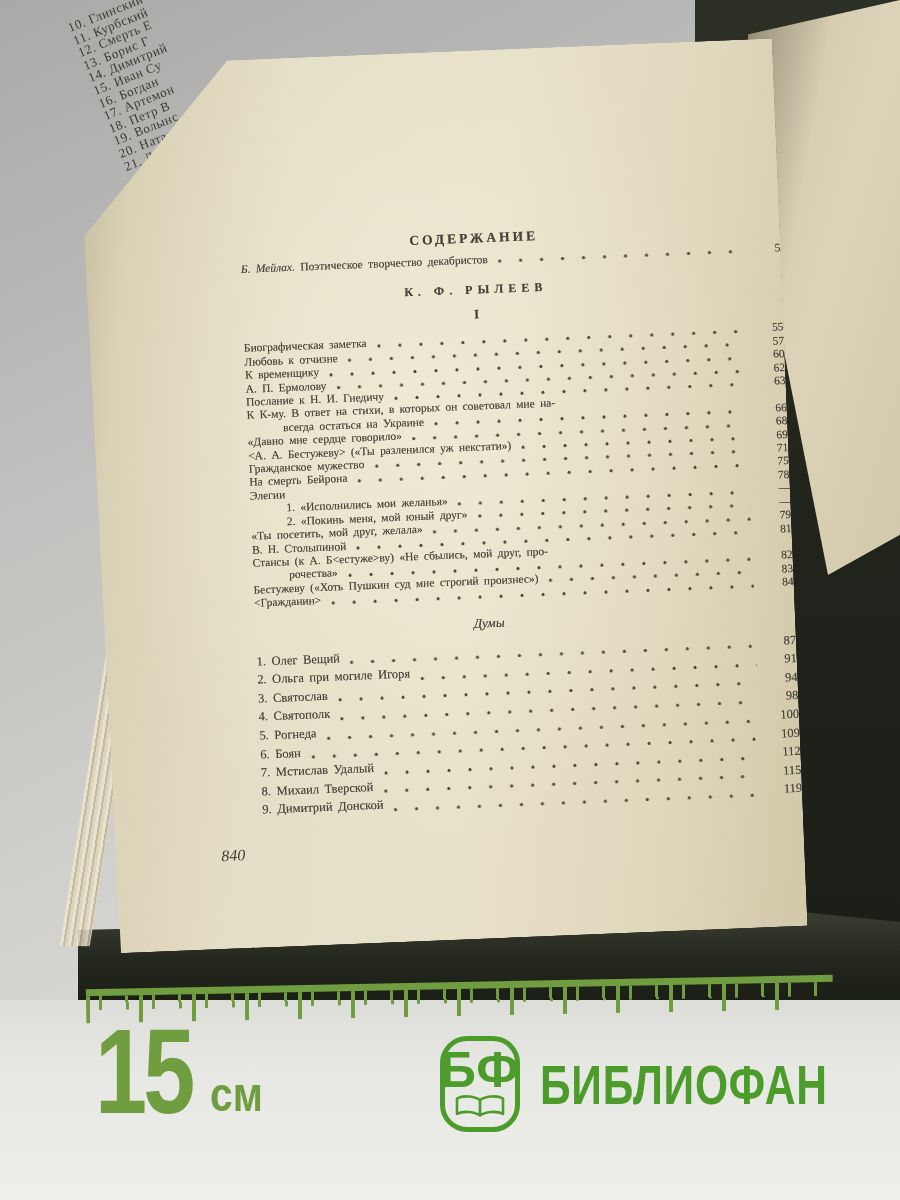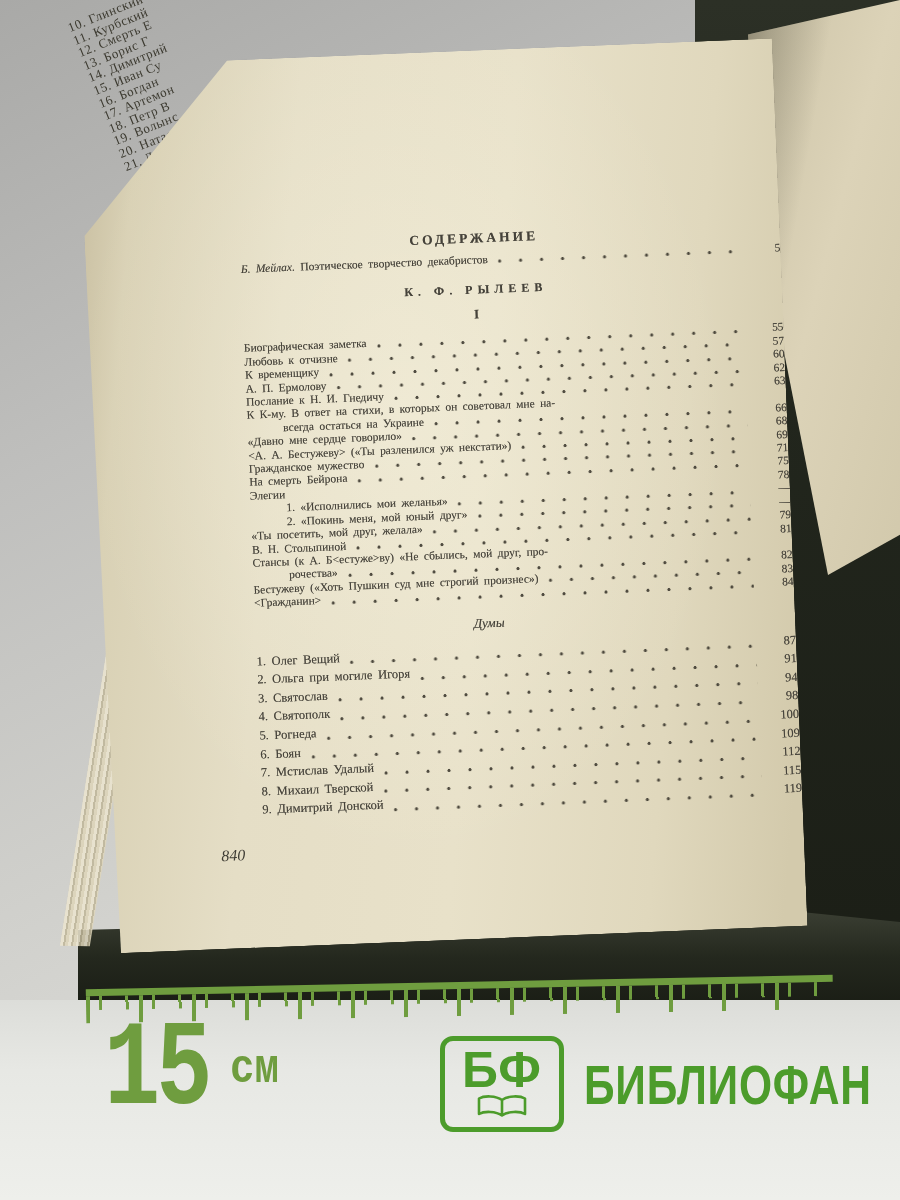--- a/index.html
+++ b/index.html
@@ -68,30 +68,30 @@
   
   .surface{position:absolute;left:0;top:1000px;width:900px;height:200px;
     background:linear-gradient(180deg,#dcddd9 0%,#e7e8e4 35%,#eeefeb 100%);}
   
   .ruler{position:absolute;left:86px;top:982px;width:747px;height:34px;transform:rotate(-1.1deg);}
   .ruler-bar{position:absolute;left:0;top:0;width:100%;height:7px;background:var(--ruler-green);}
   .ticks-small{position:absolute;left:13px;top:7px;width:734px;height:14px;
     background:repeating-linear-gradient(90deg,var(--ruler-green) 0 3px,transparent 3px 26.5px);}
   .ticks-large{position:absolute;left:0;top:7px;width:740px;height:27px;
     background:repeating-linear-gradient(90deg,var(--ruler-green) 0 4px,transparent 4px 53px);}
-  .ruler-label{position:absolute;left:104px;top:1016px;display:flex;align-items:center;
-    color:var(--ruler-green);font-family:Liberation Mono, monospace;}
+  .ruler-label{position:absolute;left:95px;top:1016px;display:flex;align-items:flex-end;
+    color:var(--ruler-green);font-family:Liberation Sans, sans-serif;}
   .ruler-num{font-size:120px;line-height:.92;font-weight:bold;letter-spacing:-5px;
     transform:scaleX(.78);transform-origin:left bottom;}
   .ruler-unit{font-size:48px;font-weight:bold;margin-left:-8px;padding-bottom:4px;
     transform:scaleX(.85);transform-origin:left bottom;}
   
   .logo{position:absolute;left:440px;top:1036px;display:flex;align-items:center;
     color:var(--accent-green);font-family:"Liberation Sans","DejaVu Sans",sans-serif;}
-  .logo-box{width:124px;height:96px;border:5px solid var(--accent-green);border-radius:13px;
+  .logo-box{width:80px;height:96px;border:5px solid var(--accent-green);border-radius:27px;
     display:flex;flex-direction:column;align-items:center;justify-content:center;box-sizing:border-box;}
   .logo-initials{font-size:50px;font-weight:bold;line-height:1;letter-spacing:1px;}
   .logo-name{font-size:56px;font-weight:bold;letter-spacing:1px;margin-left:20px;
     transform:scaleX(.76);transform-origin:left center;white-space:nowrap;}
 </style>
 </head>
 <body>
 
 <div class="stage">
 

